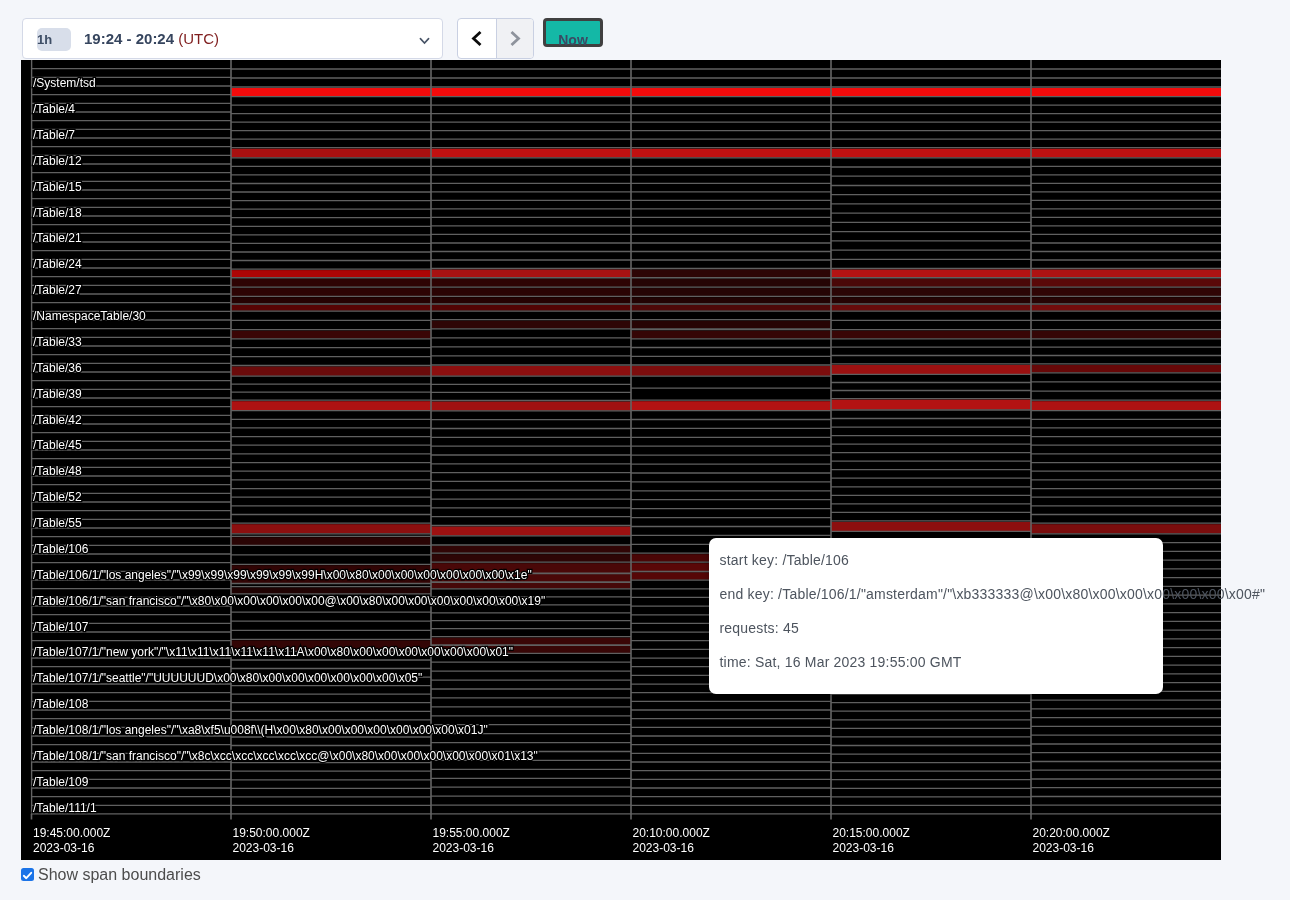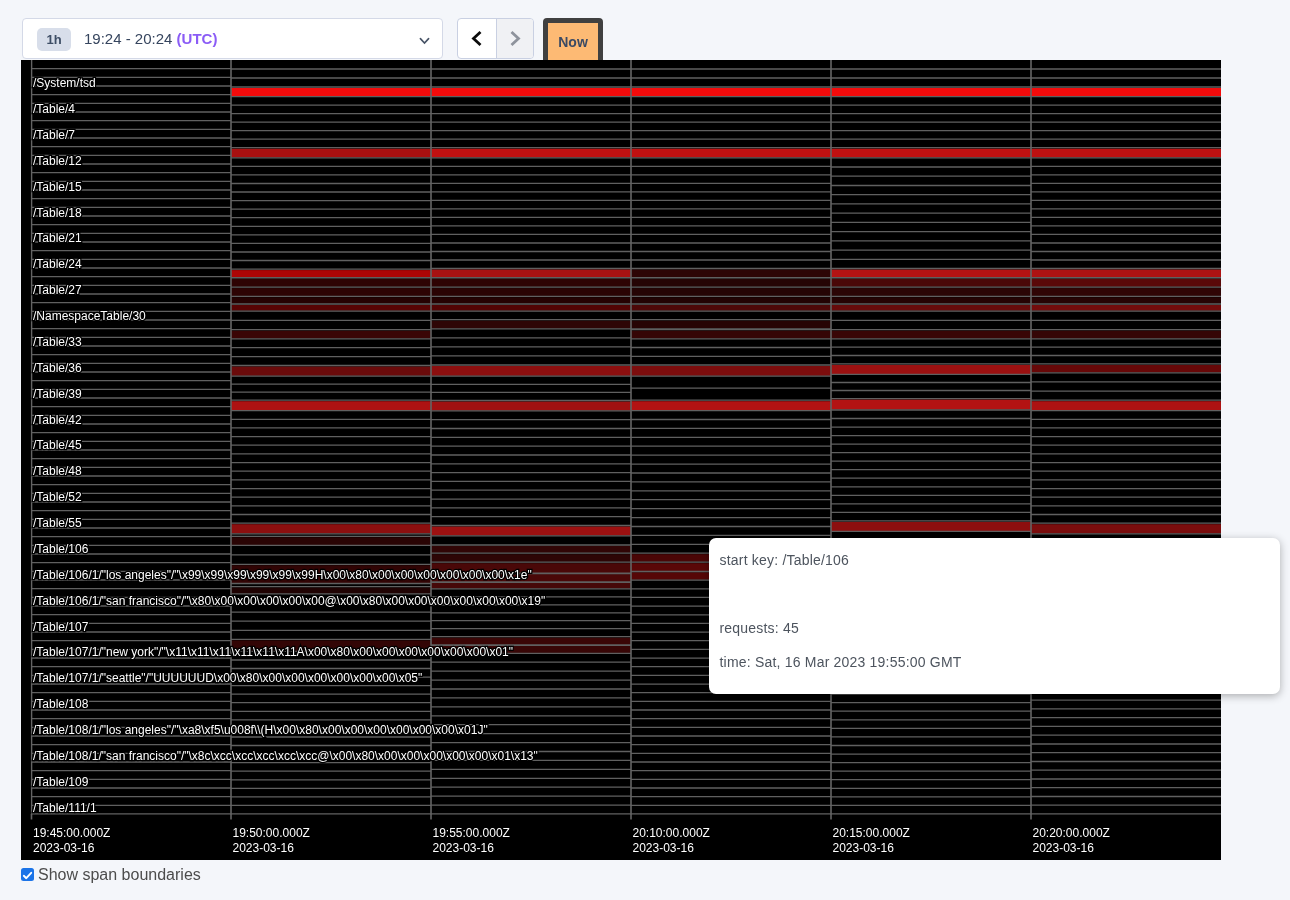--- a/index.html
+++ b/index.html
@@ -2,34 +2,34 @@
 <html><head><meta charset="utf-8">
 <style>
 * { margin:0; padding:0; box-sizing:border-box; }
 html,body { width:1290px; height:900px; background:#f4f6fa; overflow:hidden; filter:blur(0px);
   font-family:"Liberation Sans", sans-serif; }
 .abs { position:absolute; }
 .tsel { left:22px; top:18px; width:421px; height:41px; background:#fff;
   border:1px solid #d4d9e7; border-radius:4px; }
 .pill { left:14px; top:9px; width:34px; height:23px; background:#d8deea;
   border-radius:5px; font-size:13px; font-weight:bold; color:#3e4e66;
-  text-align:center; line-height:23px; }
+  text-align:left; line-height:23px; }
 .trange { left:61px; top:0; height:39px; line-height:39px; font-size:15px;
   color:#36455e; white-space:nowrap; }
-.trange b { font-weight:normal;text-align:center; }
-.trange span { color:#8b5cf6; font-weight:bold; }
+.trange b { font-weight:bold;text-align:center; }
+.trange span { color:#7f1d1d; font-weight:normal; }
 .navs { left:457px; top:18px; width:77px; height:41px; border:1px solid #c9d0e2;
   border-radius:4px; background:#fff; overflow:hidden; }
 .navR { left:38px; top:0; width:39px; height:39px; background:#f0f1f4;
   border-left:1px solid #c9d0e2; }
-.now { left:543px; top:18px; width:60px; height:49px; border:5px solid #404040;
-  border-radius:4px; background:#fdba74; color:#3b4a63; font-size:14px;
+.now { left:543px; top:18px; width:60px; height:29px; border:3px solid #404040;
+  border-radius:4px; background:#14b8a6; color:#3b4a63; font-size:14px;
   font-weight:bold; text-align:center; line-height:39px; }
 .canvas { left:21px; top:60px; width:1200px; height:800px; background:#ef4444; filter:blur(0px); }
-.tip { left:709px; top:538px; width:571px; height:156px; background:#fff;
+.tip { left:709px; top:538px; width:454px; height:156px; background:#fff;
   border-radius:7px; box-shadow:0 2px 8px rgba(0,0,0,0.3); z-index:5; }
 .tip div { position:absolute; left:10.5px; font-size:14px; letter-spacing:0.2px; color:#4d545e;
   white-space:nowrap; }
 .cb { left:21px; top:868px; width:13px; height:13px; background:#1b74e8;
   border-radius:2.5px; }
 .cbl { left:38px; top:867px; font-size:16px; color:#4c4c4c; line-height:15px; }
 </style></head>
 <body>
 <div class="abs tsel">
   <div class="abs pill">1h</div>
@@ -171,20 +171,21 @@
 <text x="611.5" y="777">20:10:00.000Z</text>
 <text x="611.5" y="792">2023-03-16</text>
 <text x="811.5" y="777">20:15:00.000Z</text>
 <text x="811.5" y="792">2023-03-16</text>
 <text x="1011.5" y="777">20:20:00.000Z</text>
 <text x="1011.5" y="792">2023-03-16</text>
 </g>
 </svg></div>
 <div class="abs tip">
   <div style="top:14px">start key: /Table/106</div>
+  <div style="top:48px">end key: /Table/106/1/"amsterdam"/"\xb333333@\x00\x80\x00\x00\x00\x00\x00\x00#"</div>
   <div style="top:82px">requests: 45</div>
   <div style="top:116px">time: Sat, 16 Mar 2023 19:55:00 GMT</div>
 </div>
 <div class="abs cb">
   <svg width="13" height="13" viewBox="0 0 13 13">
     <path d="M2.8 6.8 L5.3 9.2 L10.2 3.8" stroke="#fff" stroke-width="1.9" fill="none" stroke-linecap="round" stroke-linejoin="round"></path>
   </svg>
 </div>
 <div class="abs cbl">Show span boundaries</div>
 </body></html>

